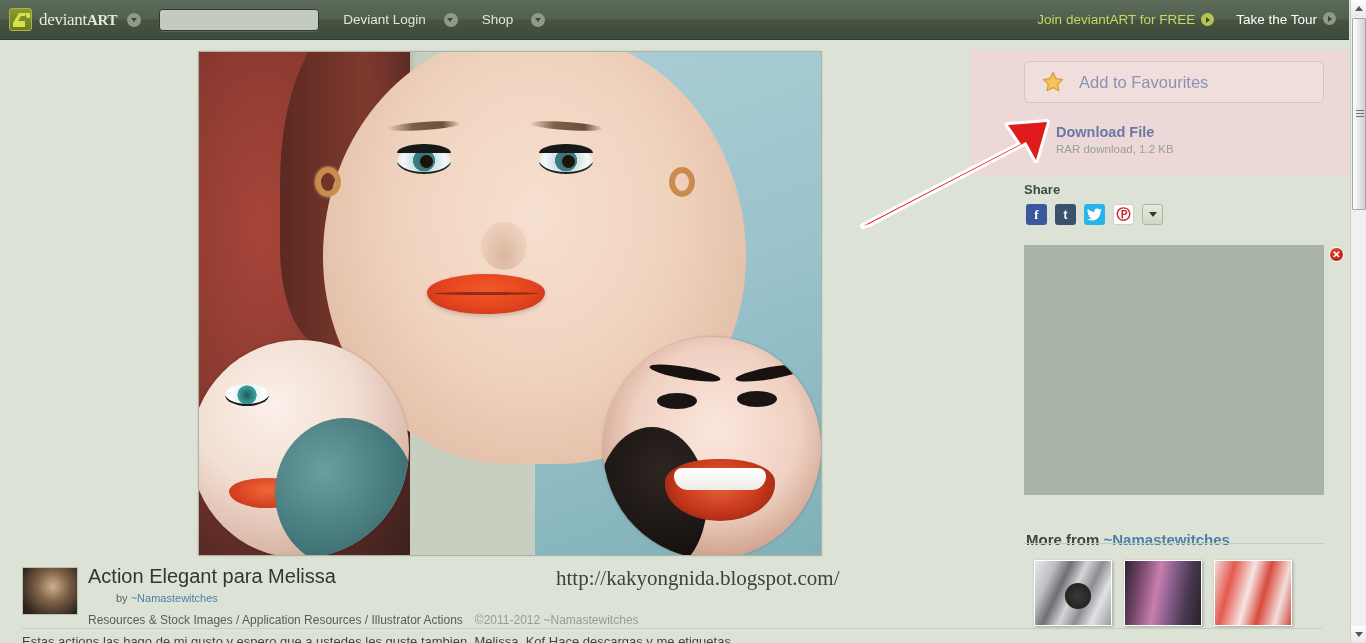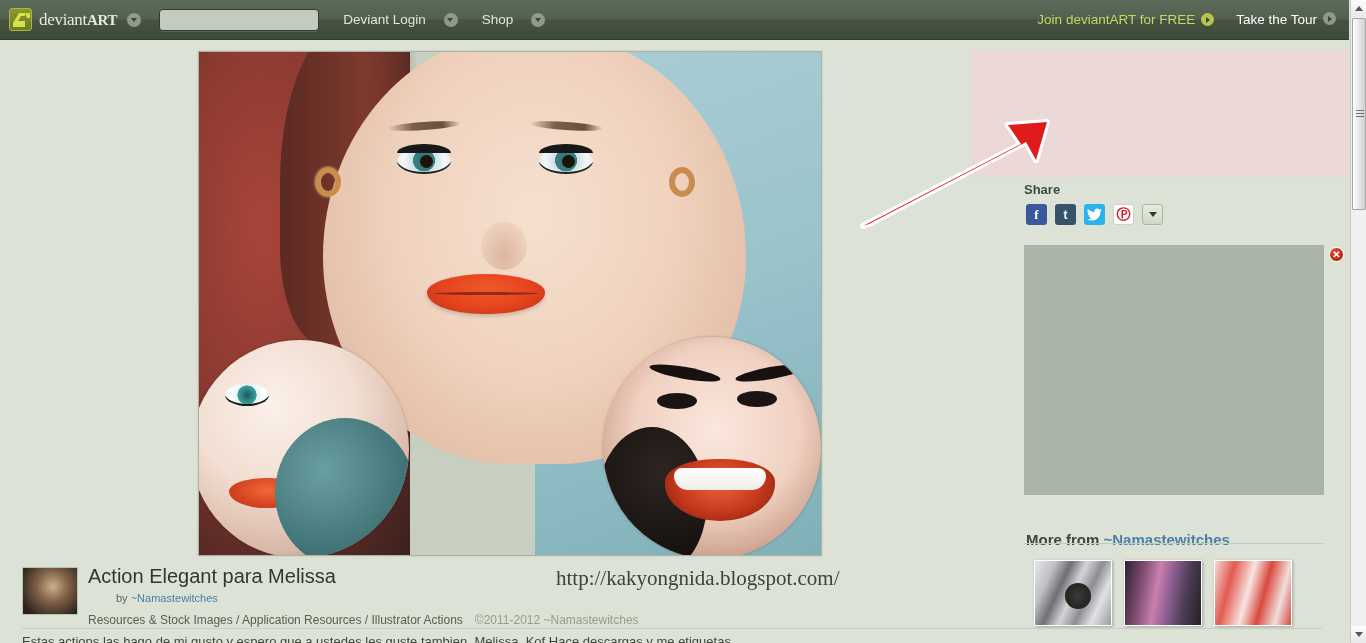--- a/index.html
+++ b/index.html
@@ -453,21 +453,36 @@
       <div class="ir-eye b"></div>
       <div class="ir-mouth">
         <div class="ir-teeth"></div>
       </div>
     </div>
   </div>
 
 </div>
 
 <div class="fav-panel">
-
+  <div class="fav-button">
+    <svg class="star-icon" viewBox="0 0 24 24">
+      <path d="M12 2.5l2.9 6.1 6.6.9-4.8 4.6 1.2 6.6L12 17.6 6.1 20.7l1.2-6.6L2.5 9.5l6.6-.9z" fill="#f7c259" stroke="#d89b2f" stroke-width="1.2" stroke-linejoin="round"></path>
+    </svg>
+    <span class="fav-label">Add to Favourites</span>
+  </div>
+
+  <div class="dl-row">
+    <svg class="dl-arrow-icon" viewBox="0 0 20 20">
+      <path d="M7 2 h6 v8 h4 l-7 8 l-7 -8 h4 z" fill="#a7bb80" stroke="#8ba462" stroke-width="1"></path>
+    </svg>
+    <div>
+      <div class="dl-title">Download File</div>
+      <div class="dl-sub">RAR download, 1.2 KB</div>
+    </div>
+  </div>
 </div>
 
 <div class="share-head">Share</div>
 <div class="share-row">
   <div class="sbtn fb">f</div>
   <div class="sbtn tu">t</div>
   <div class="sbtn tw">
     <svg width="15" height="13" viewBox="0 0 16 13">
       <path d="M16 1.6a6.4 6.4 0 01-1.9.5A3.3 3.3 0 0015.5.3a6.6 6.6 0 01-2.1.8A3.3 3.3 0 007.8 4a9.3 9.3 0 01-6.8-3.4 3.3 3.3 0 001 4.4A3.2 3.2 0 01.6 4.6v.04a3.3 3.3 0 002.6 3.2 3.3 3.3 0 01-1.5.06 3.3 3.3 0 003 2.3A6.6 6.6 0 010 11.6 9.3 9.3 0 005 13c6 0 9.4-5.1 9.4-9.5v-.43A6.7 6.7 0 0016 1.6z" fill="#fff"></path>
     </svg>

